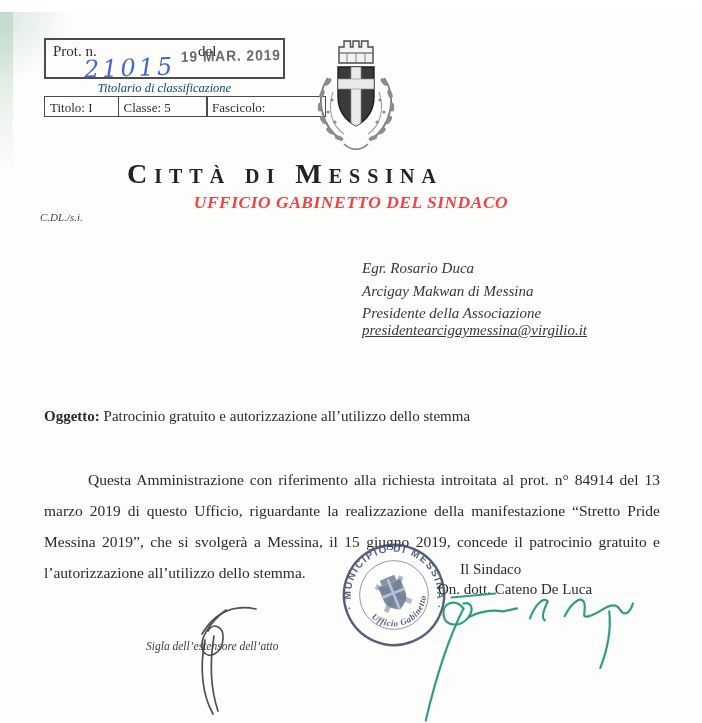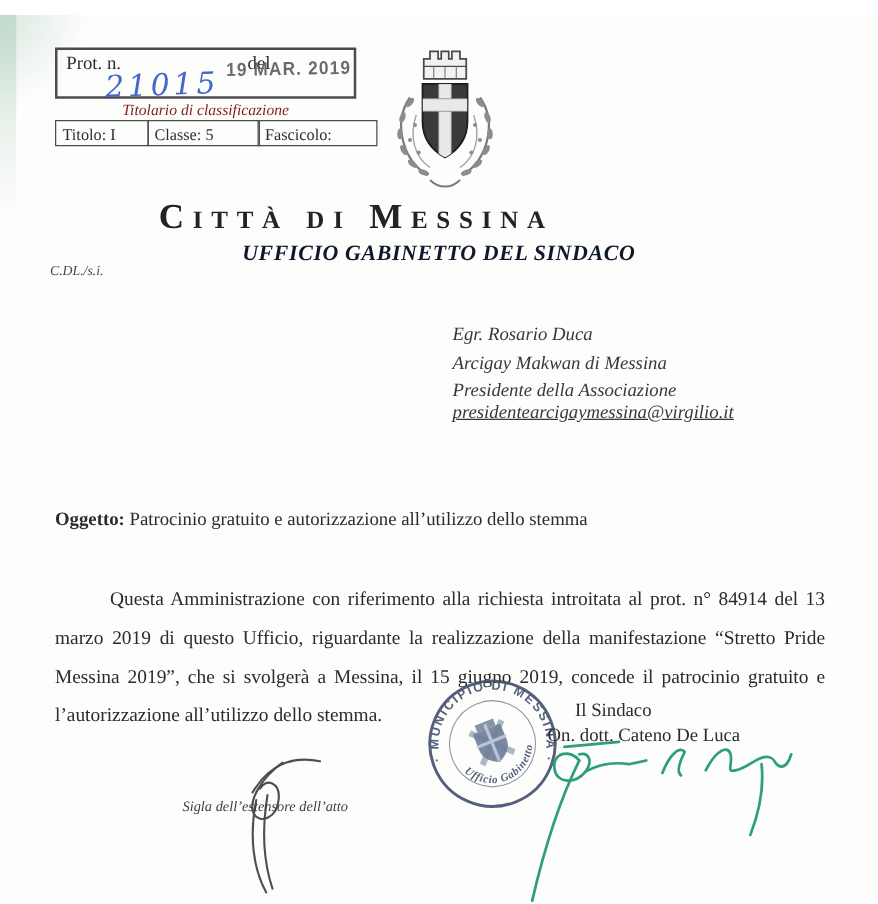--- a/index.html
+++ b/index.html
@@ -24,35 +24,35 @@
   .prot-label{position:absolute;left:7px;top:3px;font-size:15px;}
   .prot-del{position:absolute;left:152px;top:3px;font-size:15px;}
   .date-stamp{position:absolute;right:2px;top:6px;
     font-family:"Liberation Sans",sans-serif;font-weight:bold;font-size:15px;
     color:#5b5b5b;letter-spacing:1px;transform:scaleX(.92) rotate(-1deg);transform-origin:right top;
     white-space:nowrap;opacity:.9;}
   .hand-number{position:absolute;left:84px;top:42px;
     font-style:italic;font-size:24px;letter-spacing:3px;color:#4468c8;
     transform:rotate(-2deg);font-family:"DejaVu Serif",serif;}
   .titolario{position:absolute;left:44px;top:69px;width:241px;text-align:center;
-    font-style:italic;font-size:12.5px;color:#7f1d1d;}
+    font-style:italic;font-size:12.5px;color:#0c4a6e;}
   .class-table{position:absolute;left:44px;top:84px;display:flex;}
   .class-cell{border:1.5px solid #4c4c4c;height:21px;line-height:21px;
     font-size:13px;padding-left:5px;box-sizing:border-box;background:transparent;}
   .class-cell+.class-cell{margin-left:-1.5px;}
-  .cell-0{width:75px;}.cell-1{width:90px;}.cell-2{width:96px;}
+  .cell-0{width:75px;}.cell-1{width:90px;}.cell-2{width:120px;}
 
   
   .coa{position:absolute;left:304px;top:10px;width:104px;height:136px;}
 
   
   .city-title{position:absolute;left:0;top:146px;width:570px;text-align:center;
     font-variant:small-caps;font-weight:bold;font-size:28px;letter-spacing:7px;color:#232323;}
   .office-title{position:absolute;left:0;top:180px;width:702px;text-align:center;
-    font-weight:bold;font-style:italic;font-size:17.5px;letter-spacing:.5px;color:#0f172a;}
+    font-weight:bold;font-style:italic;font-size:17.5px;letter-spacing:.5px;color:#ef4444;}
   .cdl-ref{position:absolute;left:40px;top:199px;font-style:italic;font-size:11px;color:#44464f;}
 
   
   .recipient{position:absolute;left:362px;top:245px;font-style:italic;font-size:15px;
     line-height:1.5;color:#383838;}
   .email{position:absolute;left:362px;top:310px;font-style:italic;font-size:15px;
     text-decoration:underline;color:#383838;}
 
   
   .subject{position:absolute;left:44px;top:396px;font-size:15px;color:#2b2b2b;}

